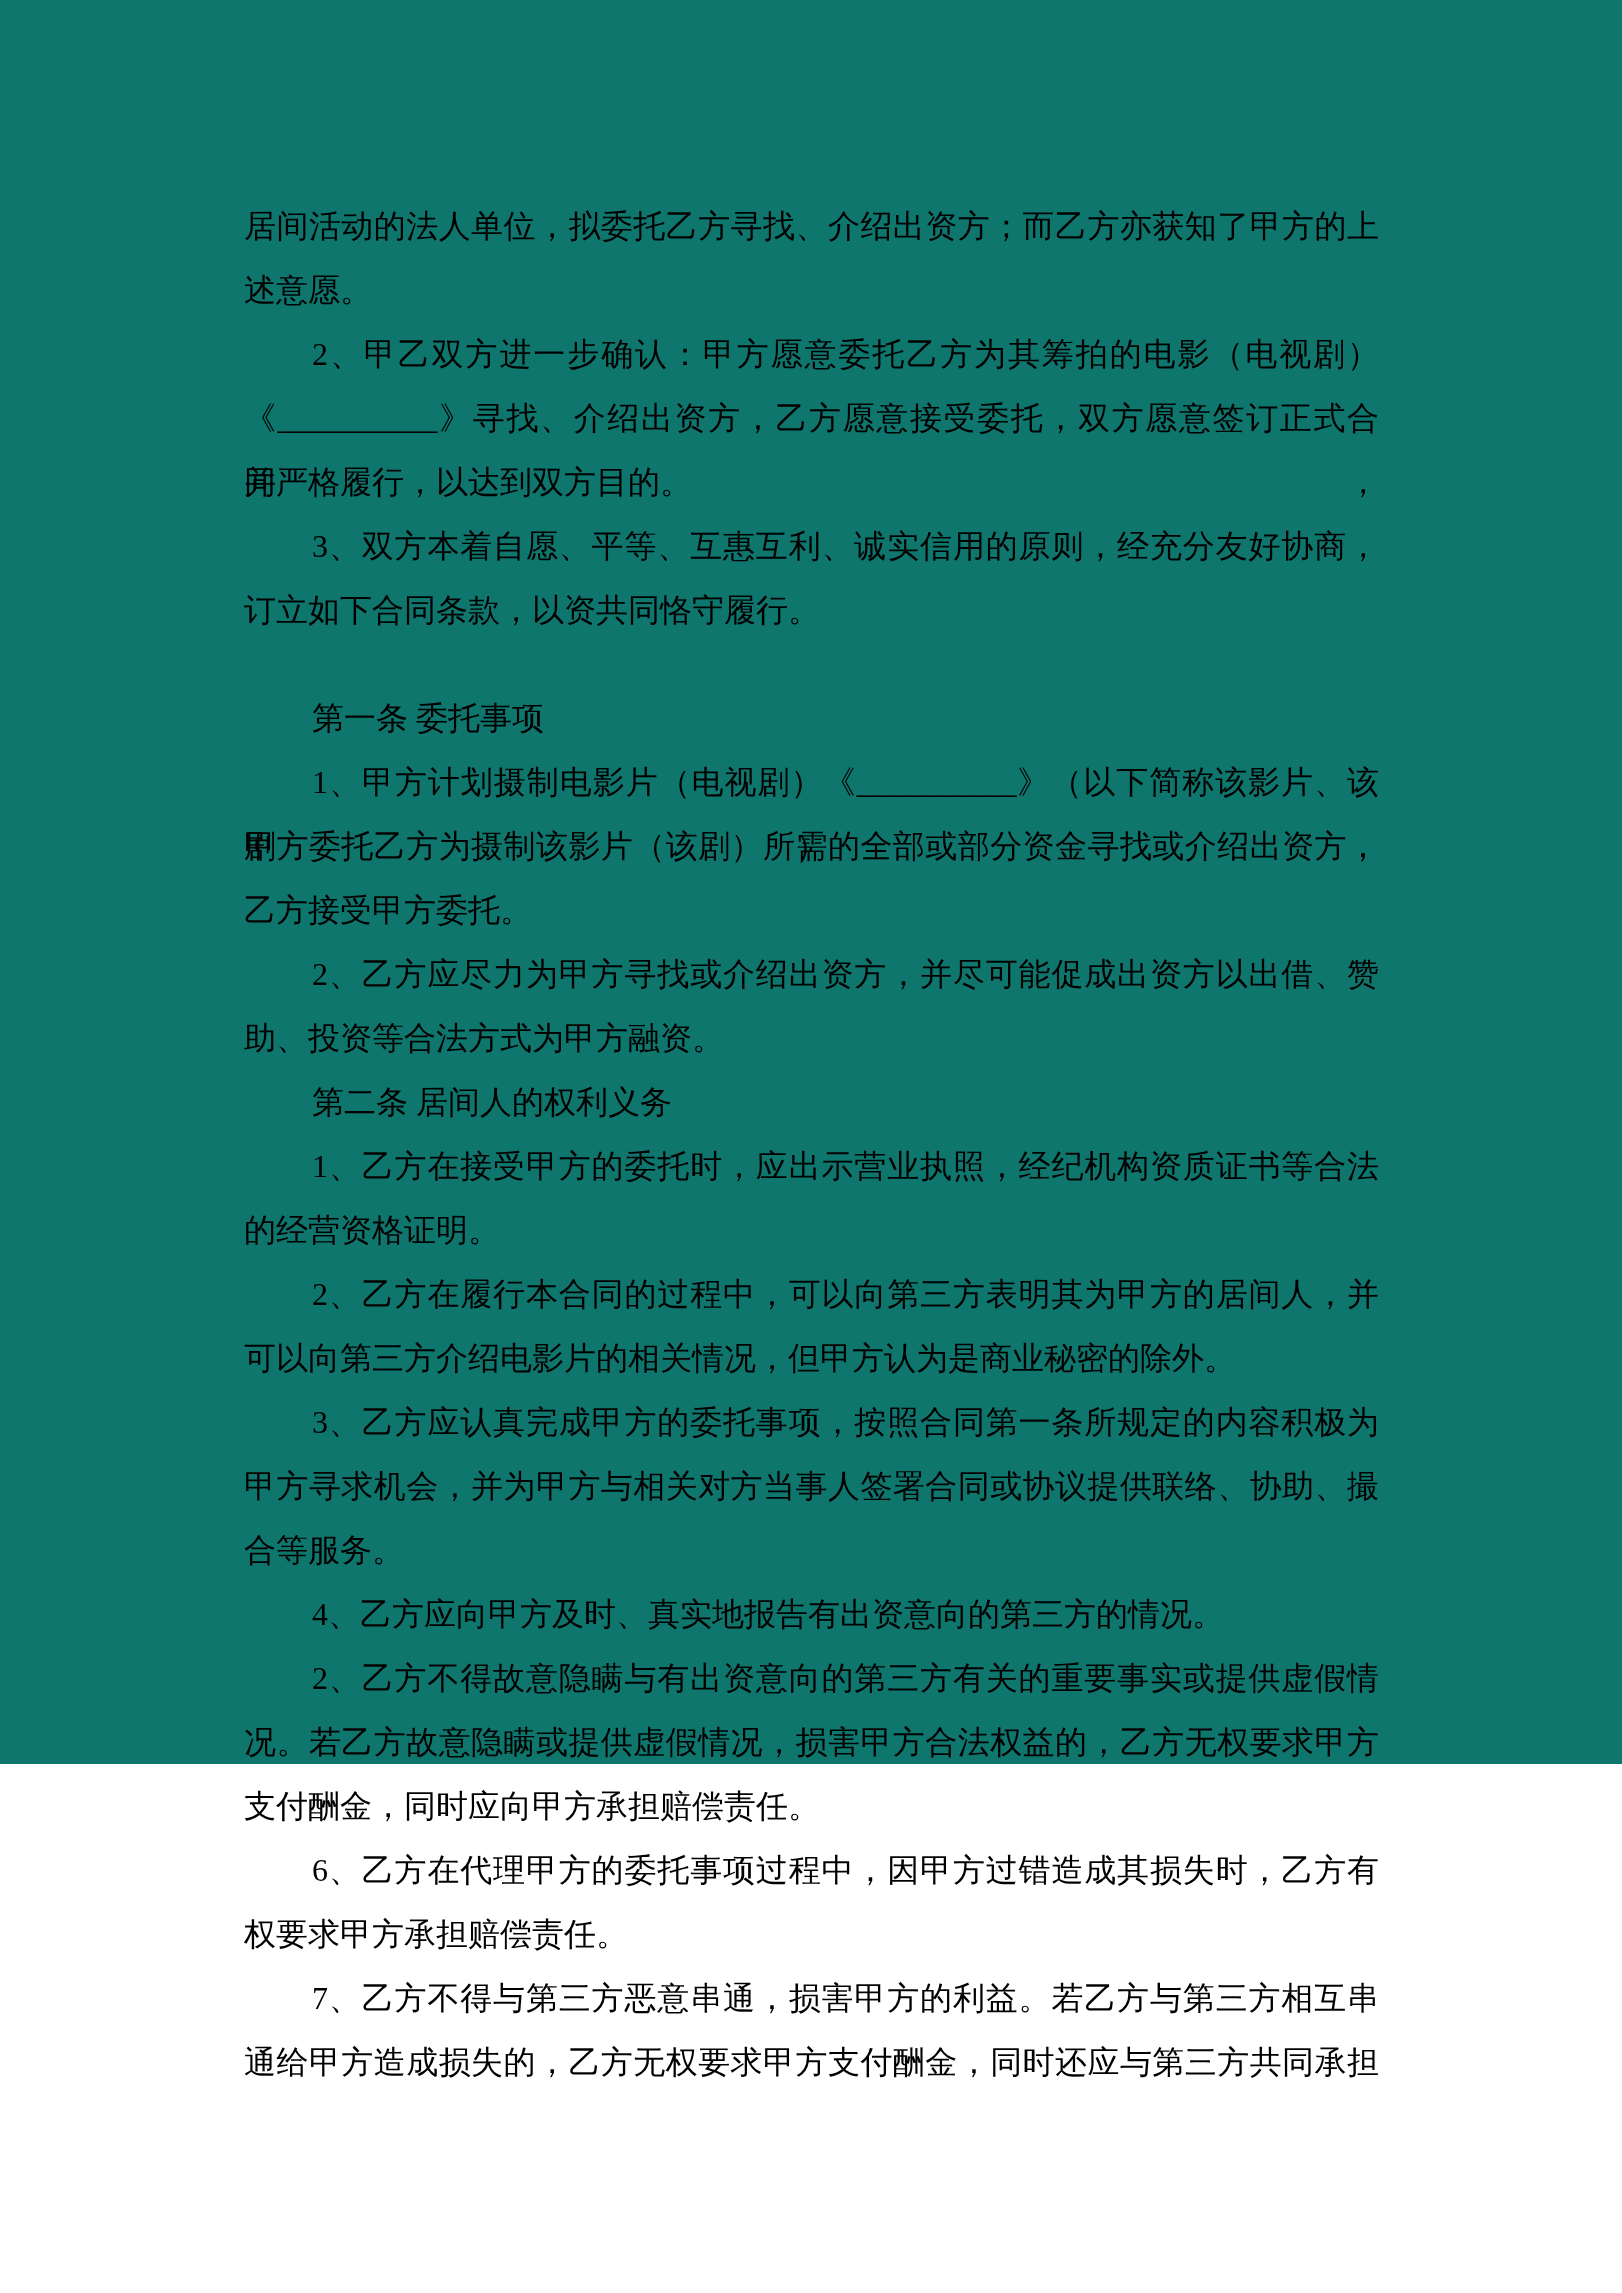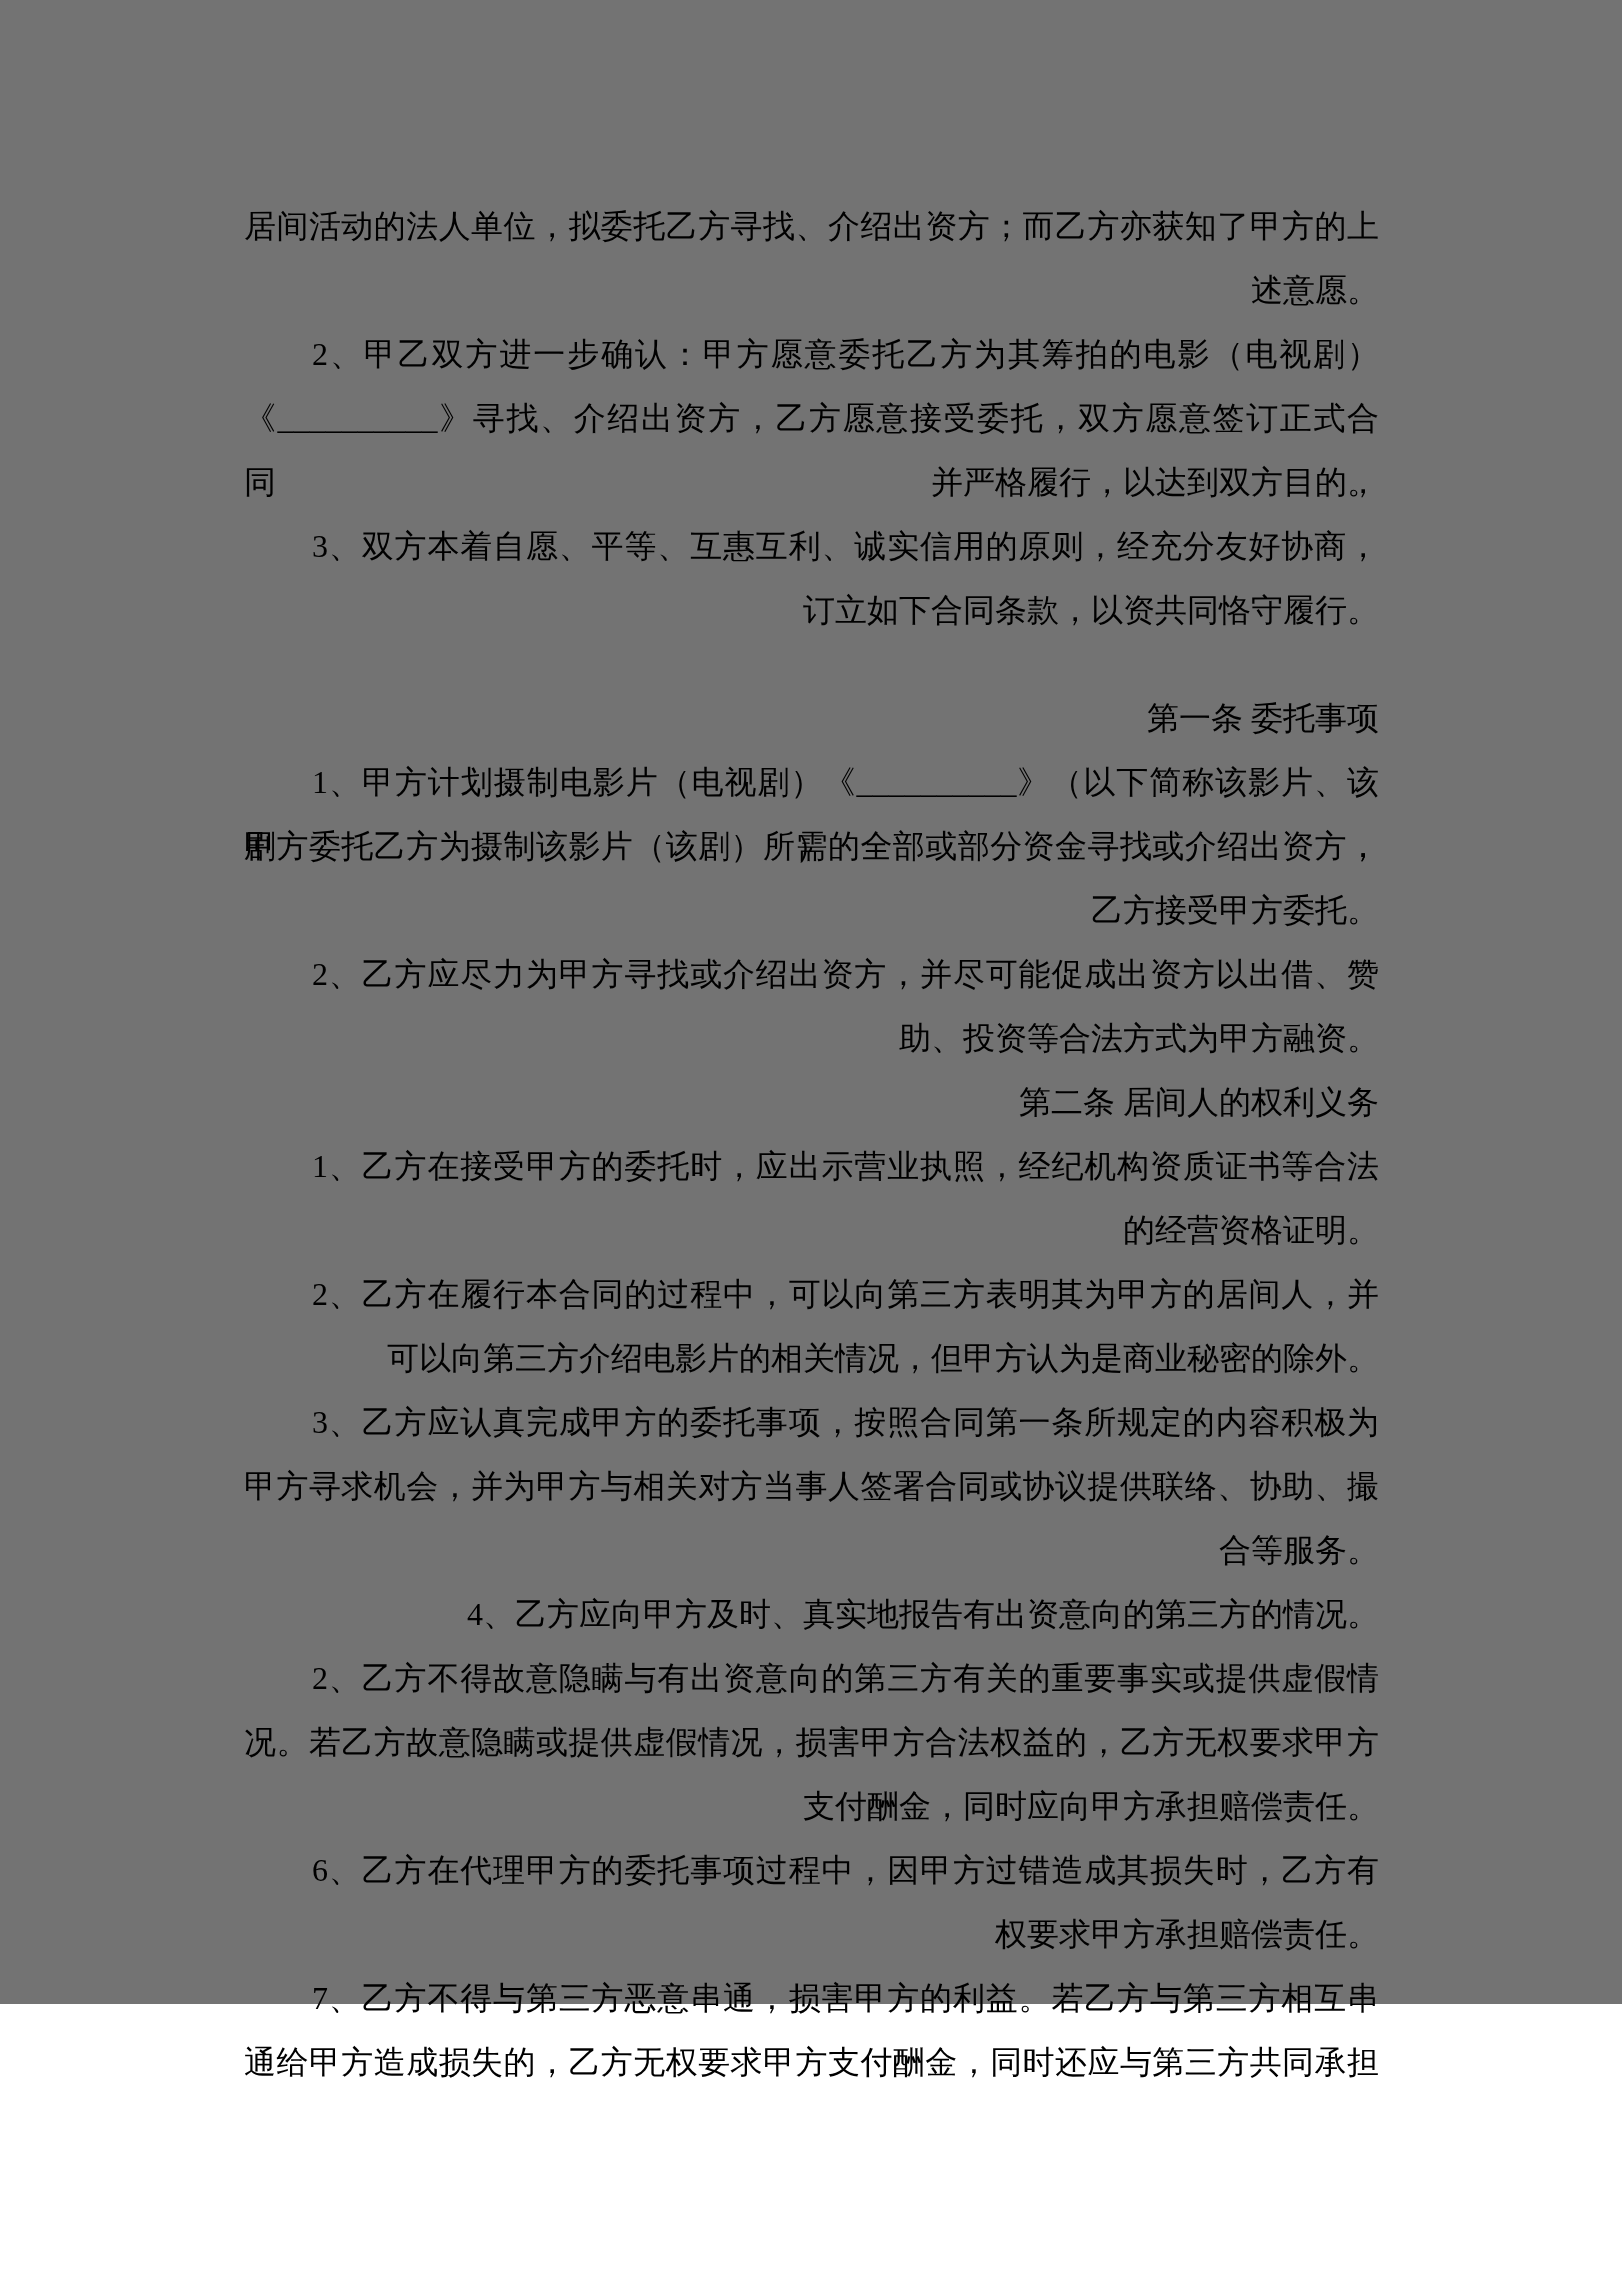--- a/index.html
+++ b/index.html
@@ -11,29 +11,29 @@
     width: 1623px;
     height: 2294px;
     position: relative;
     font-family: "Liberation Serif", "DejaVu Serif", serif;
     color: #000000;
     overflow: hidden;
   }
   .page {
     box-sizing: border-box;
     width: 1623px;
-    height: 2004px;
+    height: 1764px;
     padding: 194px 244px 0 244px;
-    background: #737373;
+    background: #0f766e;
   }
   .line {
     font-size: 32px;
     line-height: 64px;
     height: 64px;
-    text-align: right;
+    text-align: left;
     white-space: normal;
     overflow: visible;
   }
   
   .line.fill {
     text-align: justify;
     text-align-last: justify;
   }
   
   .line.indent {

